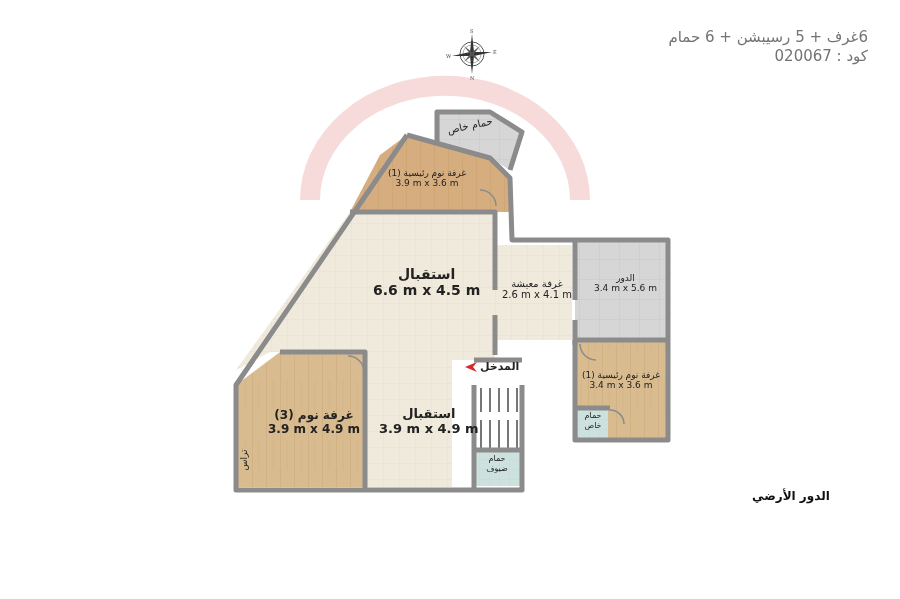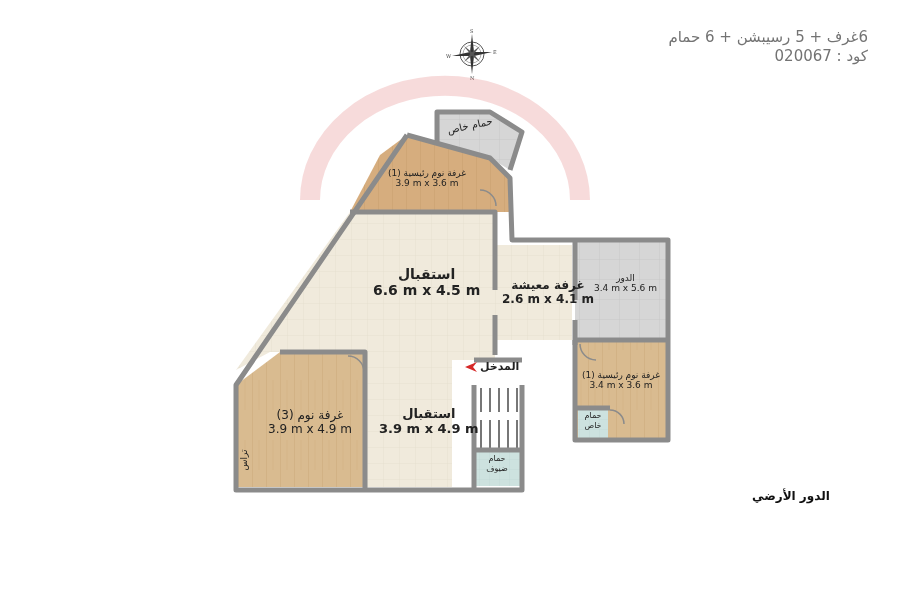--- a/index.html
+++ b/index.html
@@ -134,39 +134,39 @@
   <span class="n">حمام خاص</span>
 </div>
 <div class="lbl" style="left:388px;top:168px;font-size:9px;">
   <span class="n">غرفة نوم رئيسية (1)</span>
   <span class="d">3.9 m x 3.6 m</span>
 </div>
 <div class="lbl" style="left:373px;top:266px;font-size:14px;font-weight:bold;">
   <span class="n">استقبال</span>
   <span class="d">6.6 m x 4.5 m</span>
 </div>
-<div class="lbl" style="left:502px;top:278px;font-size:12px;font-weight:bold;">
+<div class="lbl" style="left:502px;top:278px;font-size:10px;">
   <span class="n">غرفة معيشة</span>
   <span class="d">2.6 m x 4.1 m</span>
 </div>
 <div class="lbl" style="left:594px;top:273px;font-size:9px;">
   <span class="n">الدور</span>
   <span class="d">3.4 m x 5.6 m</span>
 </div>
 <div class="lbl" style="left:582px;top:370px;font-size:9px;">
   <span class="n">غرفة نوم رئيسية (1)</span>
   <span class="d">3.4 m x 3.6 m</span>
 </div>
 <div class="lbl" style="left:580px;top:411px;font-size:8px;width:26px;white-space:normal;line-height:10px;">
   <span class="n">حمام خاص</span>
 </div>
 <div class="lbl" style="left:480px;top:360px;font-size:11px;font-weight:bold;">
   <span class="n">المدخل</span>
 </div>
-<div class="lbl" style="left:268px;top:408px;font-size:12px;font-weight:normal;">
+<div class="lbl" style="left:268px;top:408px;font-size:12px;font-weight:bold;">
   <span class="n">غرفة نوم (3)</span>
   <span class="d">3.9 m x 4.9 m</span>
 </div>
 <div class="lbl" style="left:379px;top:406px;font-size:13px;font-weight:bold;">
   <span class="n">استقبال</span>
   <span class="d">3.9 m x 4.9 m</span>
 </div>
 <div class="lbl" style="left:477px;top:454px;font-size:8px;width:40px;white-space:normal;line-height:10px;text-align:center;">
   <span class="n">حمام ضيوف</span>
 </div>

